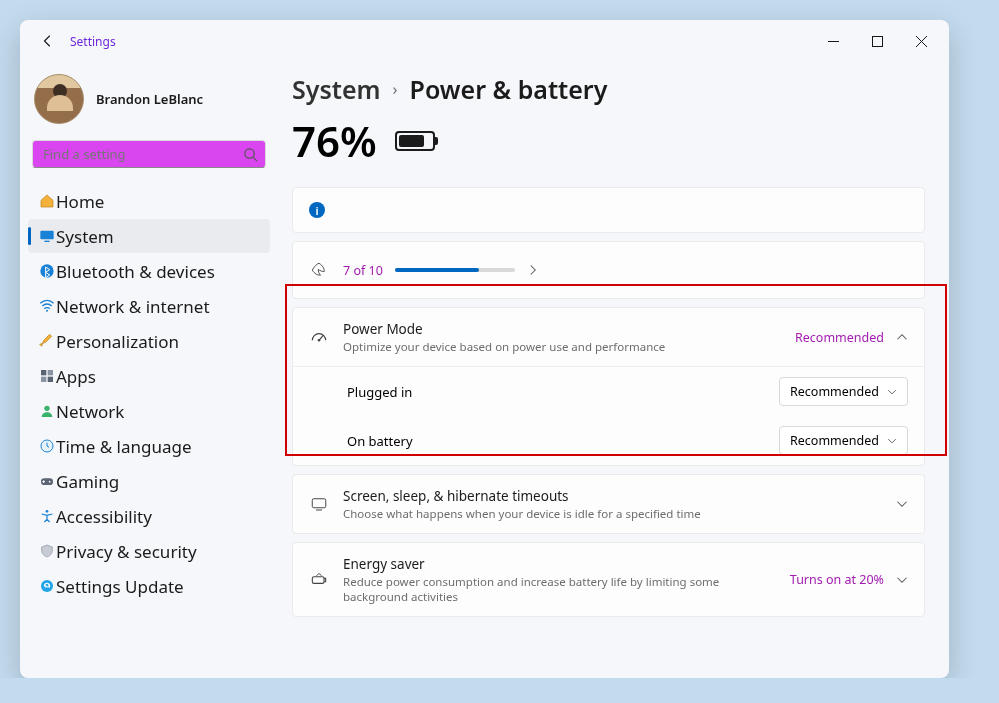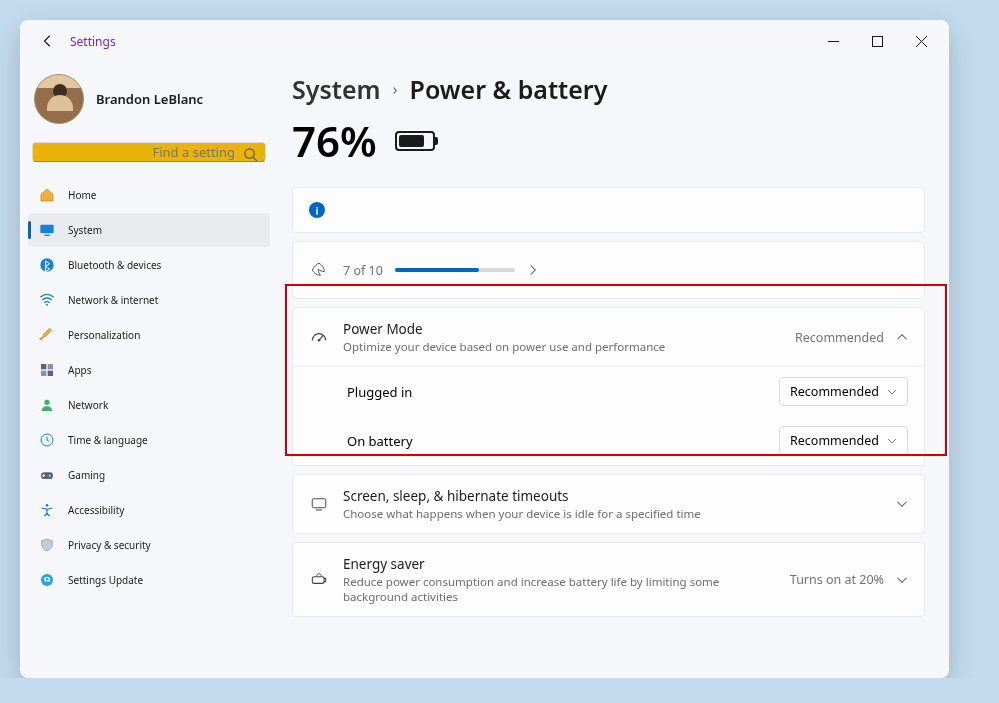--- a/index.html
+++ b/index.html
@@ -12,44 +12,44 @@
   .winbtn { width:44px; height:30px; display:flex; align-items:center; justify-content:center; color:#171717;}
   .body { display:flex; height:calc(100% - 42px);}
   
   .sidebar { width:258px; flex:none; padding:2px 8px 0 8px; display:flex; flex-direction:column; gap:4px;}
   .profile { display:flex; align-items:center; gap:12px; padding:10px 8px 6px 6px;}
   .avatar { width:50px; height:50px; border-radius:50%; background:linear-gradient(180deg,#e2c8a1 0 28%,#946d4b 28% 100%); border:1.5px solid #a58c6b; flex:none; overflow:hidden; position:relative;}
   .avatar::before{content:""; position:absolute; width:14px; height:14px; border-radius:50%; background:#3d2e22; top:9px; left:18px;}
   .avatar::after{content:""; position:absolute; width:26px; height:16px; border-radius:50% 50% 0 0 /80% 80% 0 0; background:#debf96; top:20px; left:12px;}
   .username { font-size:13px; font-weight:600; color:#1b1b1b;}
   .search { margin:6px 4px 8px 4px; position:relative;}
-  .search input{ width:100%; height:20px; border:1px solid #d9d9d9; border-bottom:1.5px solid #888; border-radius:4px; padding:0 30px 0 10px; font-size:13px; background:#eab308; outline:none;text-align:right;}
+  .search input{ width:100%; height:28px; border:1px solid #d9d9d9; border-bottom:1.5px solid #888; border-radius:4px; padding:0 30px 0 10px; font-size:13px; background:#d946ef; outline:none;}
   .search .sicon{ position:absolute; right:8px; top:7px; color:#555;}
   .nav { display:flex; flex-direction:column; gap:1px; margin-top:4px;}
-  .navitem { display:flex; align-items:center; gap:12px; height:34px; padding:0 10px 0 10px; border-radius:4px; font-size:10px; color:#1b1b1b; position:relative;text-align:center;}
+  .navitem { display:flex; align-items:center; height:34px; padding:0 10px 0 10px; border-radius:4px; font-size:17px; color:#1b1b1b; position:relative;text-align:center;}
   .navitem.active{ background:#e9ebee;}
   .navitem.active::before{ content:""; position:absolute; left:0; top:8px; bottom:8px; width:3px; background:#0067c0; border-radius:3px;}
   .nicon{ width:18px; height:18px; display:flex; align-items:center; justify-content:center;}
   
   .main { flex:1; padding:4px 24px 12px 14px; overflow:auto;}
   .crumb { display:flex; align-items:center; gap:12px; font-size:25px; font-weight:600; color:#1b1b1b; margin:6px 0 6px 0;}
   .crumb .parent{ font-weight:600; color:#323232;}
   .crumb .chev{ font-size:16px; color:#6d6d6d; font-weight:400;}
   .pct { display:flex; align-items:center; gap:18px; margin:6px 0 18px 0;}
   .pct .val{ font-size:42px; font-weight:600;}
   .pct .batt{ width:40px; height:20px; border:2px solid #1b1b1b; border-radius:4px; position:relative;}
   .pct .batt::after{content:"";position:absolute;right:-5px;top:4px;width:3px;height:8px;background:#1b1b1b;border-radius:0 2px 2px 0;}
   .pct .batt .fill{ position:absolute; left:2px; top:2px; bottom:2px; width:70%; background:#1b1b1b; border-radius:2px;}
   .panel { background:#fdfdfe; border:1px solid #eaeaea; border-radius:4px; margin-bottom:8px;}
   .row { display:flex; align-items:center; padding:12px 16px 12px 16px; gap:14px; min-height:56px;}
   .row .ricon{ width:20px; display:flex; justify-content:center; color:#424242;}
   .row .rtxt{ flex:1;}
   .row .rtxt .t{ font-size:13.5px; color:#1b1b1b;}
   .row .rtxt .s{ font-size:11.5px; color:#6d6d6d; margin-top:1px;}
-  .row .end{ display:flex; align-items:center; gap:12px; font-size:12.5px; color:#737373;}
+  .row .end{ display:flex; align-items:center; gap:12px; font-size:12.5px; color:#a21caf;}
   .chev{ color:#555; }
   .infobar{ display:flex; align-items:center; gap:12px; padding:14px 16px; font-size:13px; color:#1b1b1b; }
   .infoicon{ width:16px;height:16px;border-radius:50%;background:#0067c0;color:#fff;display:flex;align-items:center;justify-content:center;font-size:11px;font-weight:600;}
   .prog{ width:120px; height:4px; background:#d9d9d9; border-radius:3px; position:relative;}
   .prog .bar{position:absolute;left:0;top:0;bottom:0;border-radius:3px;background:#0067c0;}
   .highlight{ position:absolute; border:2.5px solid #d10000; pointer-events:none;}
   .subrow{ padding:10px 16px 10px 54px; display:flex; align-items:center; }
   .sel{ display:flex; align-items:center; gap:8px; background:#fff; border:1px solid #d8d8d8; border-radius:4px; padding:5px 10px; font-size:12.5px; min-width:110px; justify-content:space-between;}
   svg{display:block;}
 </style>

